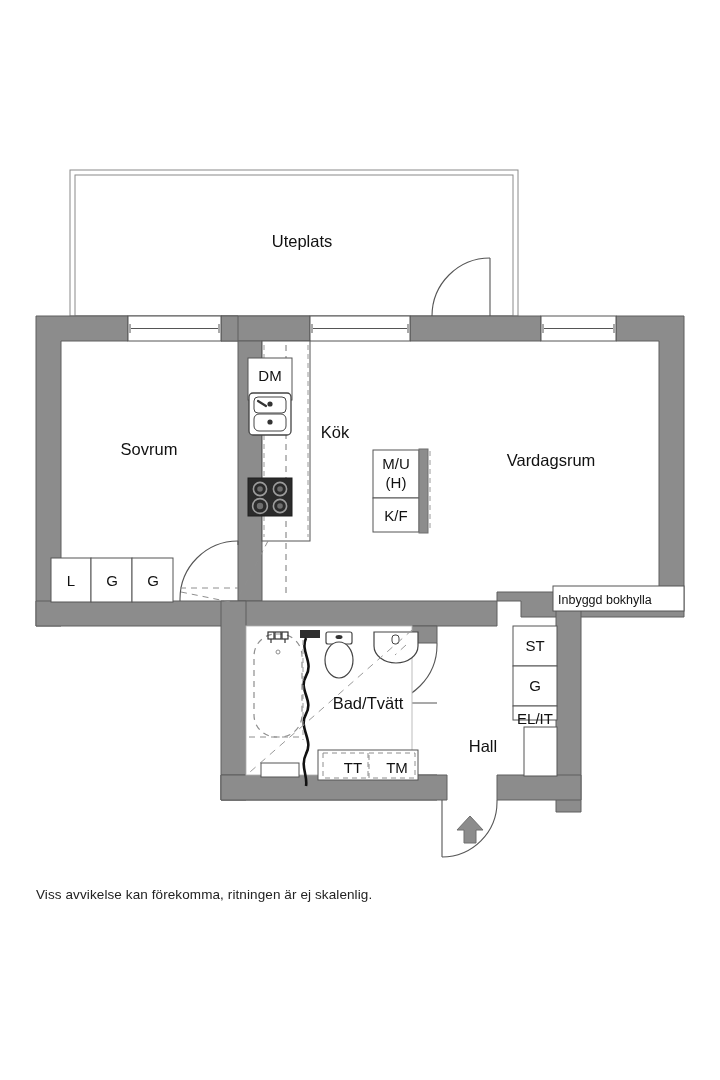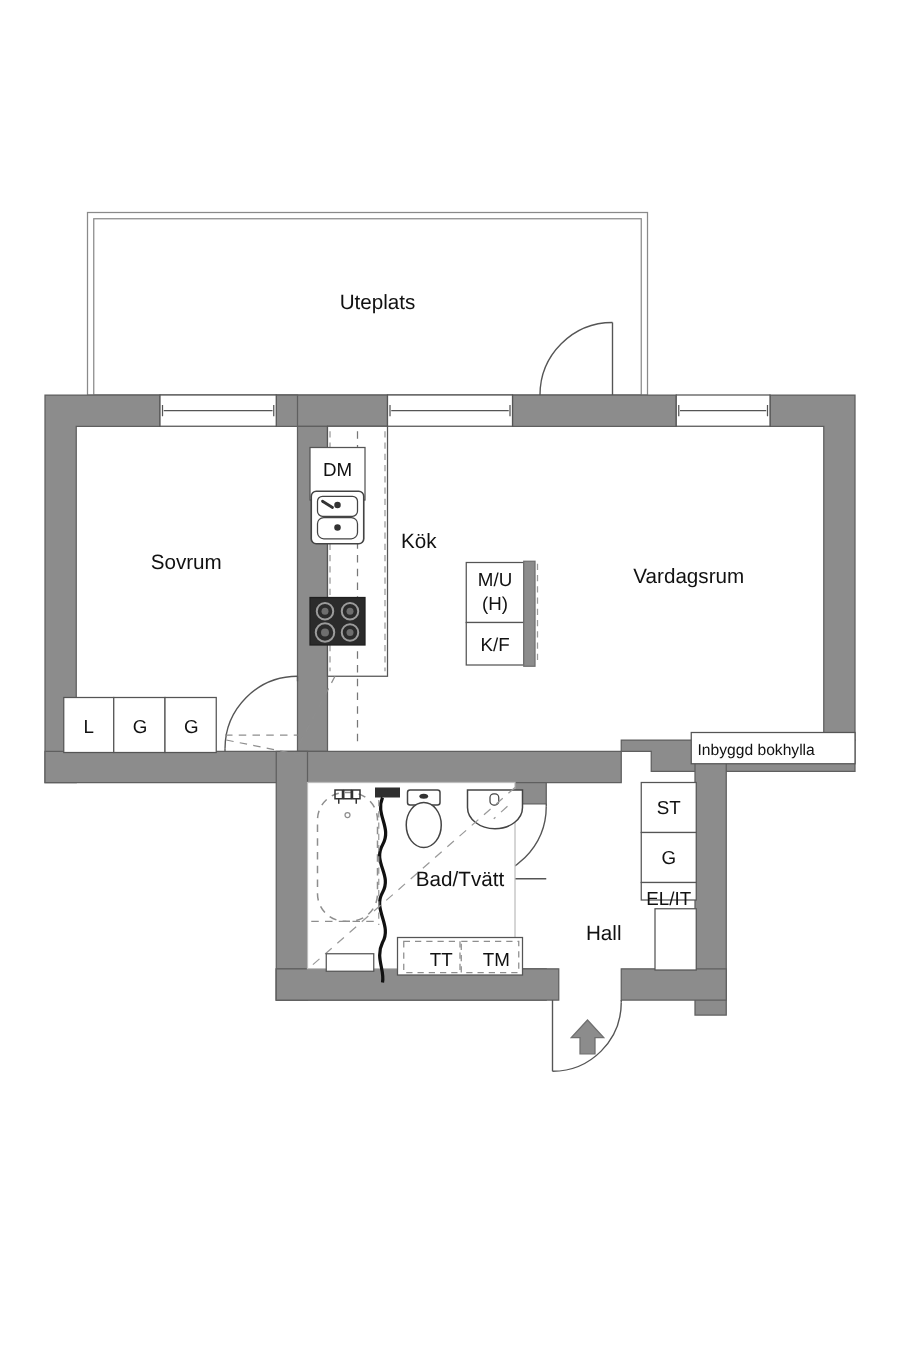--- a/index.html
+++ b/index.html
@@ -251,14 +251,15 @@
       <text class="fix-label" text-anchor="middle" x="535" y="691">G</text>
       <text class="fix-label" text-anchor="middle" x="535" y="724">EL/IT</text>
     </g>
 
     <g>
       <text class="shelf-label" text-anchor="start" x="558" y="604">Inbyggd bokhylla</text>
     </g>
 
   </svg>
 
+  <div class="disclaimer">Viss avvikelse kan förekomma, ritningen är ej skalenlig.</div>
 
 </div>
 
 </body></html>

